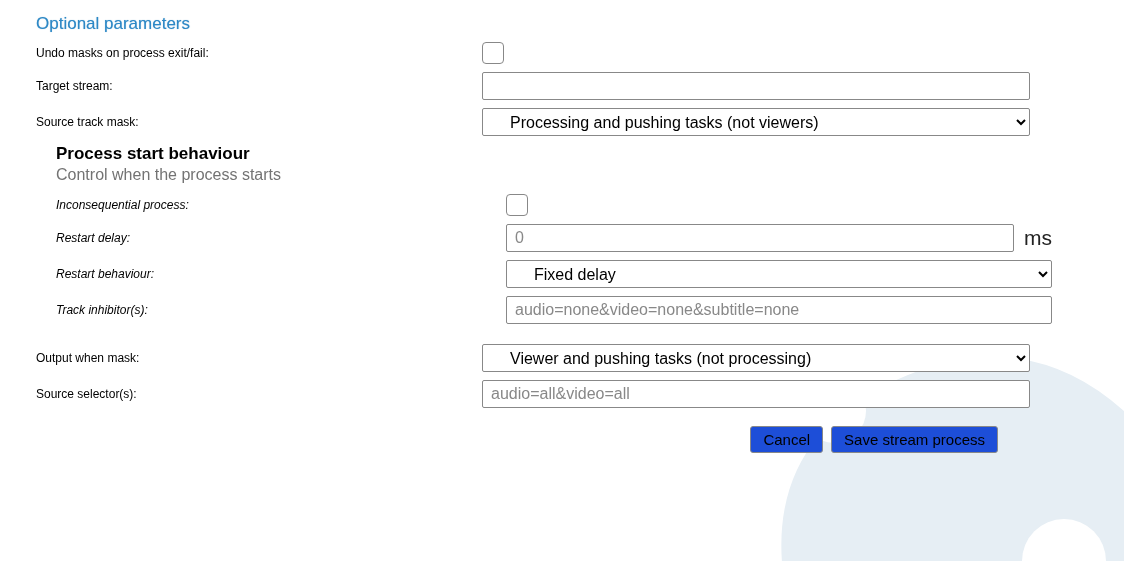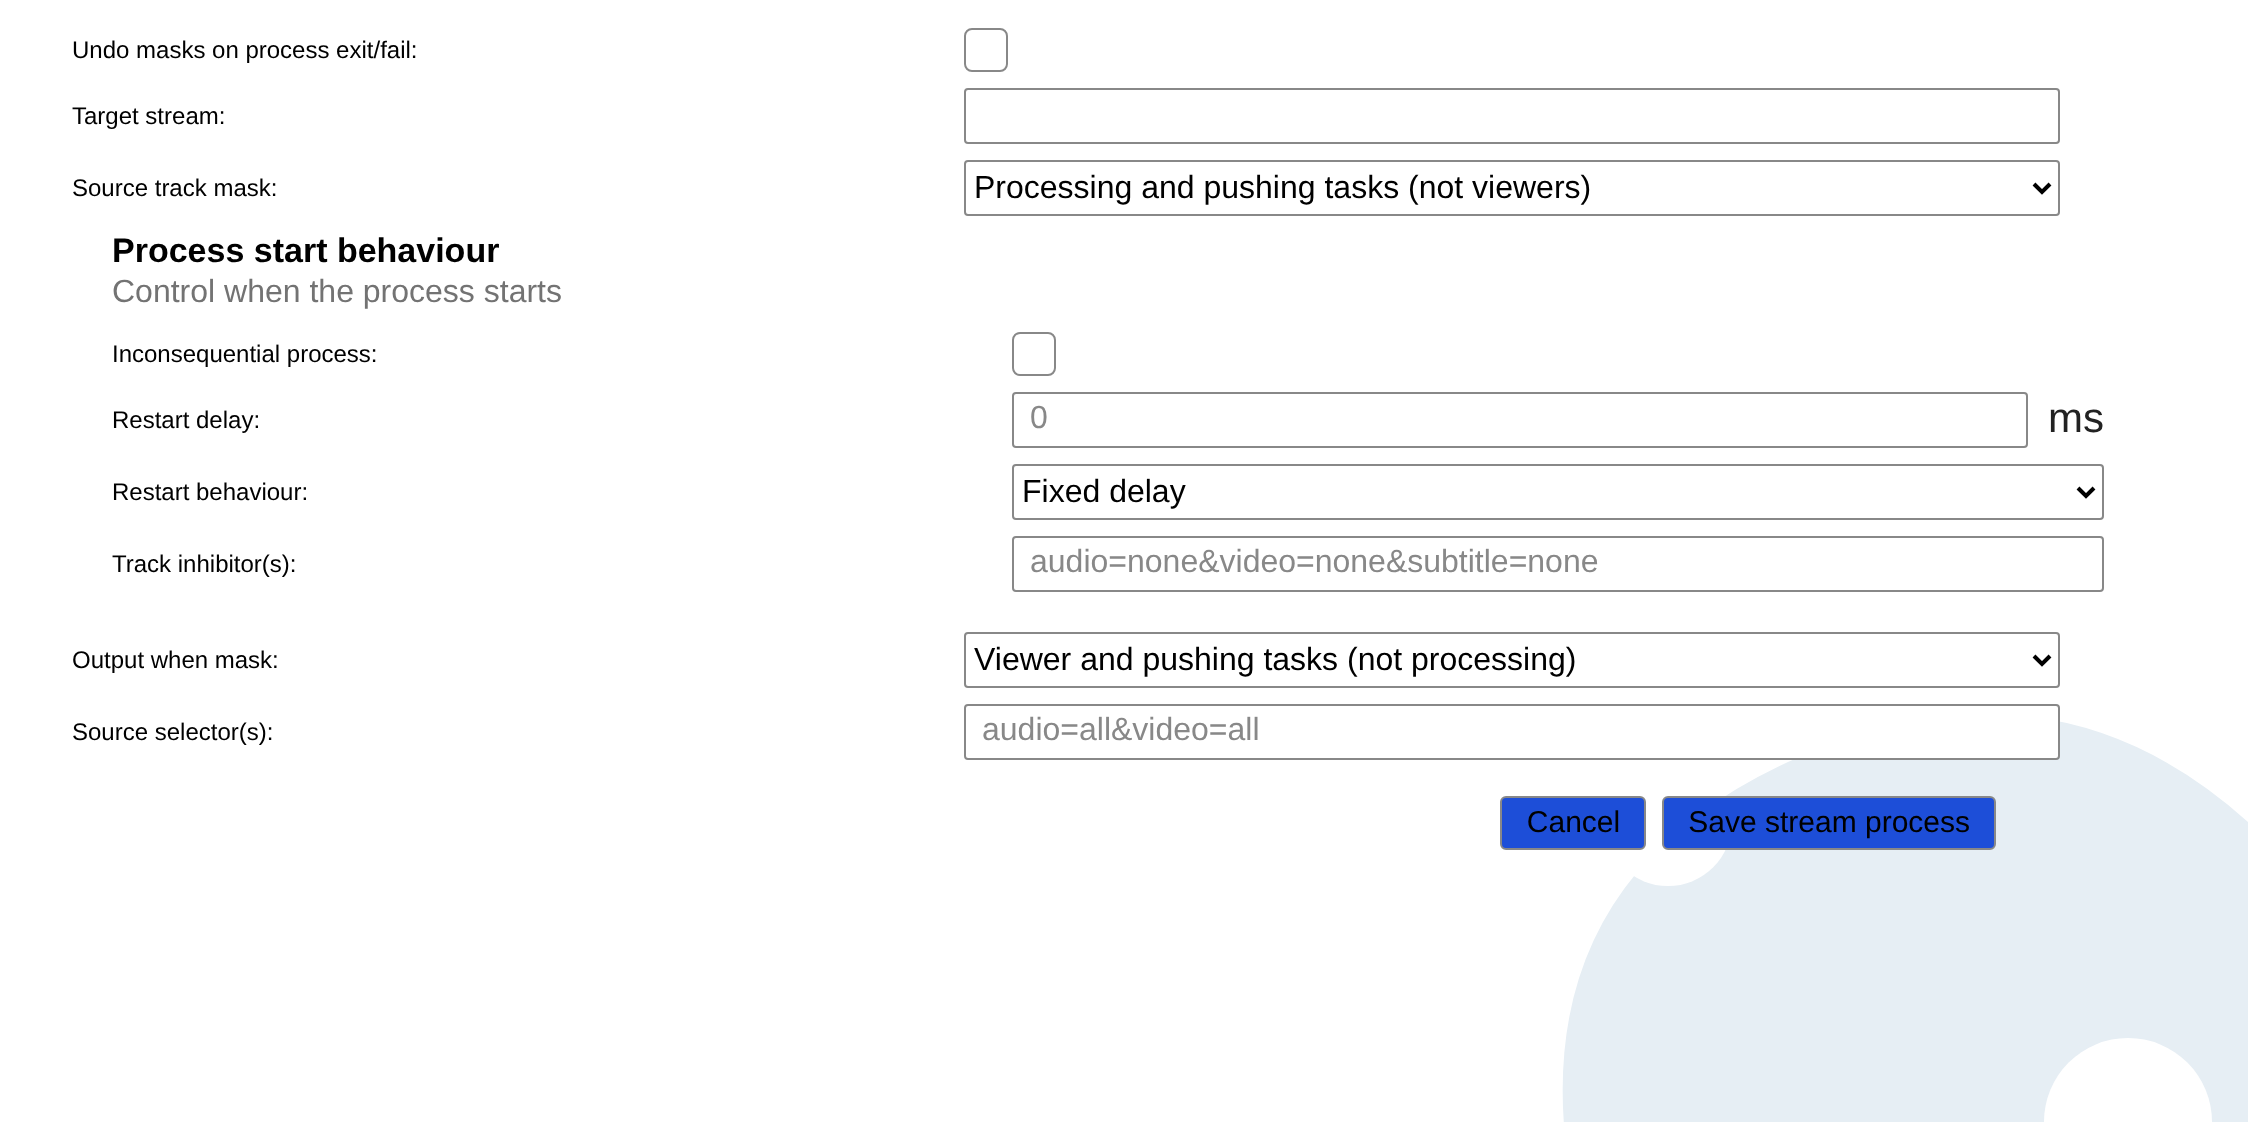--- a/index.html
+++ b/index.html
@@ -80,21 +80,21 @@
     font-size: 16px;
     background: #fff;
   }
   input[type="text"]::placeholder { color: #888; }
 
   select {
     width: 100%;
     height: 28px;
     border: 1px solid #888;
     border-radius: 2px;
-    padding: 2px 0;
+    padding: 2px 23px;
     font-size: 16px;
     background: #fff;
   }
 
   .indent-block {
     margin-left: 24px;
     margin-top: 4px;
     margin-bottom: 20px;
   }
   .indent-block .sub-title {
@@ -104,20 +104,21 @@
     margin-bottom: 2px;
   }
   .indent-block .sub-desc {
     color: #737373;
     font-size: 16px;
     margin-bottom: 10px;
   }
   .indent-block .row .label {
     width: 450px;
     padding-left: 0;
+    font-style: italic;
   }
   .indent-block .row .field {
     width: 546px;
   }
 
   .button-bar {
     display: flex;
     justify-content: flex-end;
     gap: 8px;
     margin-top: 18px;
@@ -139,20 +140,21 @@
 <div class="bg-shape">
   <svg viewBox="0 0 460 460" fill="none">
     <path d="M80 360 Q60 220 190 160 Q320 100 420 190 Q460 230 440 330 L460 460 L0 460 Z" fill="#E6EEF4"></path>
     <circle cx="360" cy="340" r="42" fill="#fff"></circle>
     <circle cx="130" cy="190" r="32" fill="#fff"></circle>
   </svg>
 </div>
 
 <div class="page">
 
+  <div class="section-title">Optional parameters</div>
 
   <div class="row">
     <div class="label">Undo masks on process exit/fail:</div>
     <div class="field">
       <div class="checkbox"></div>
     </div>
   </div>
 
   <div class="row">
     <div class="label">Target stream:</div>

